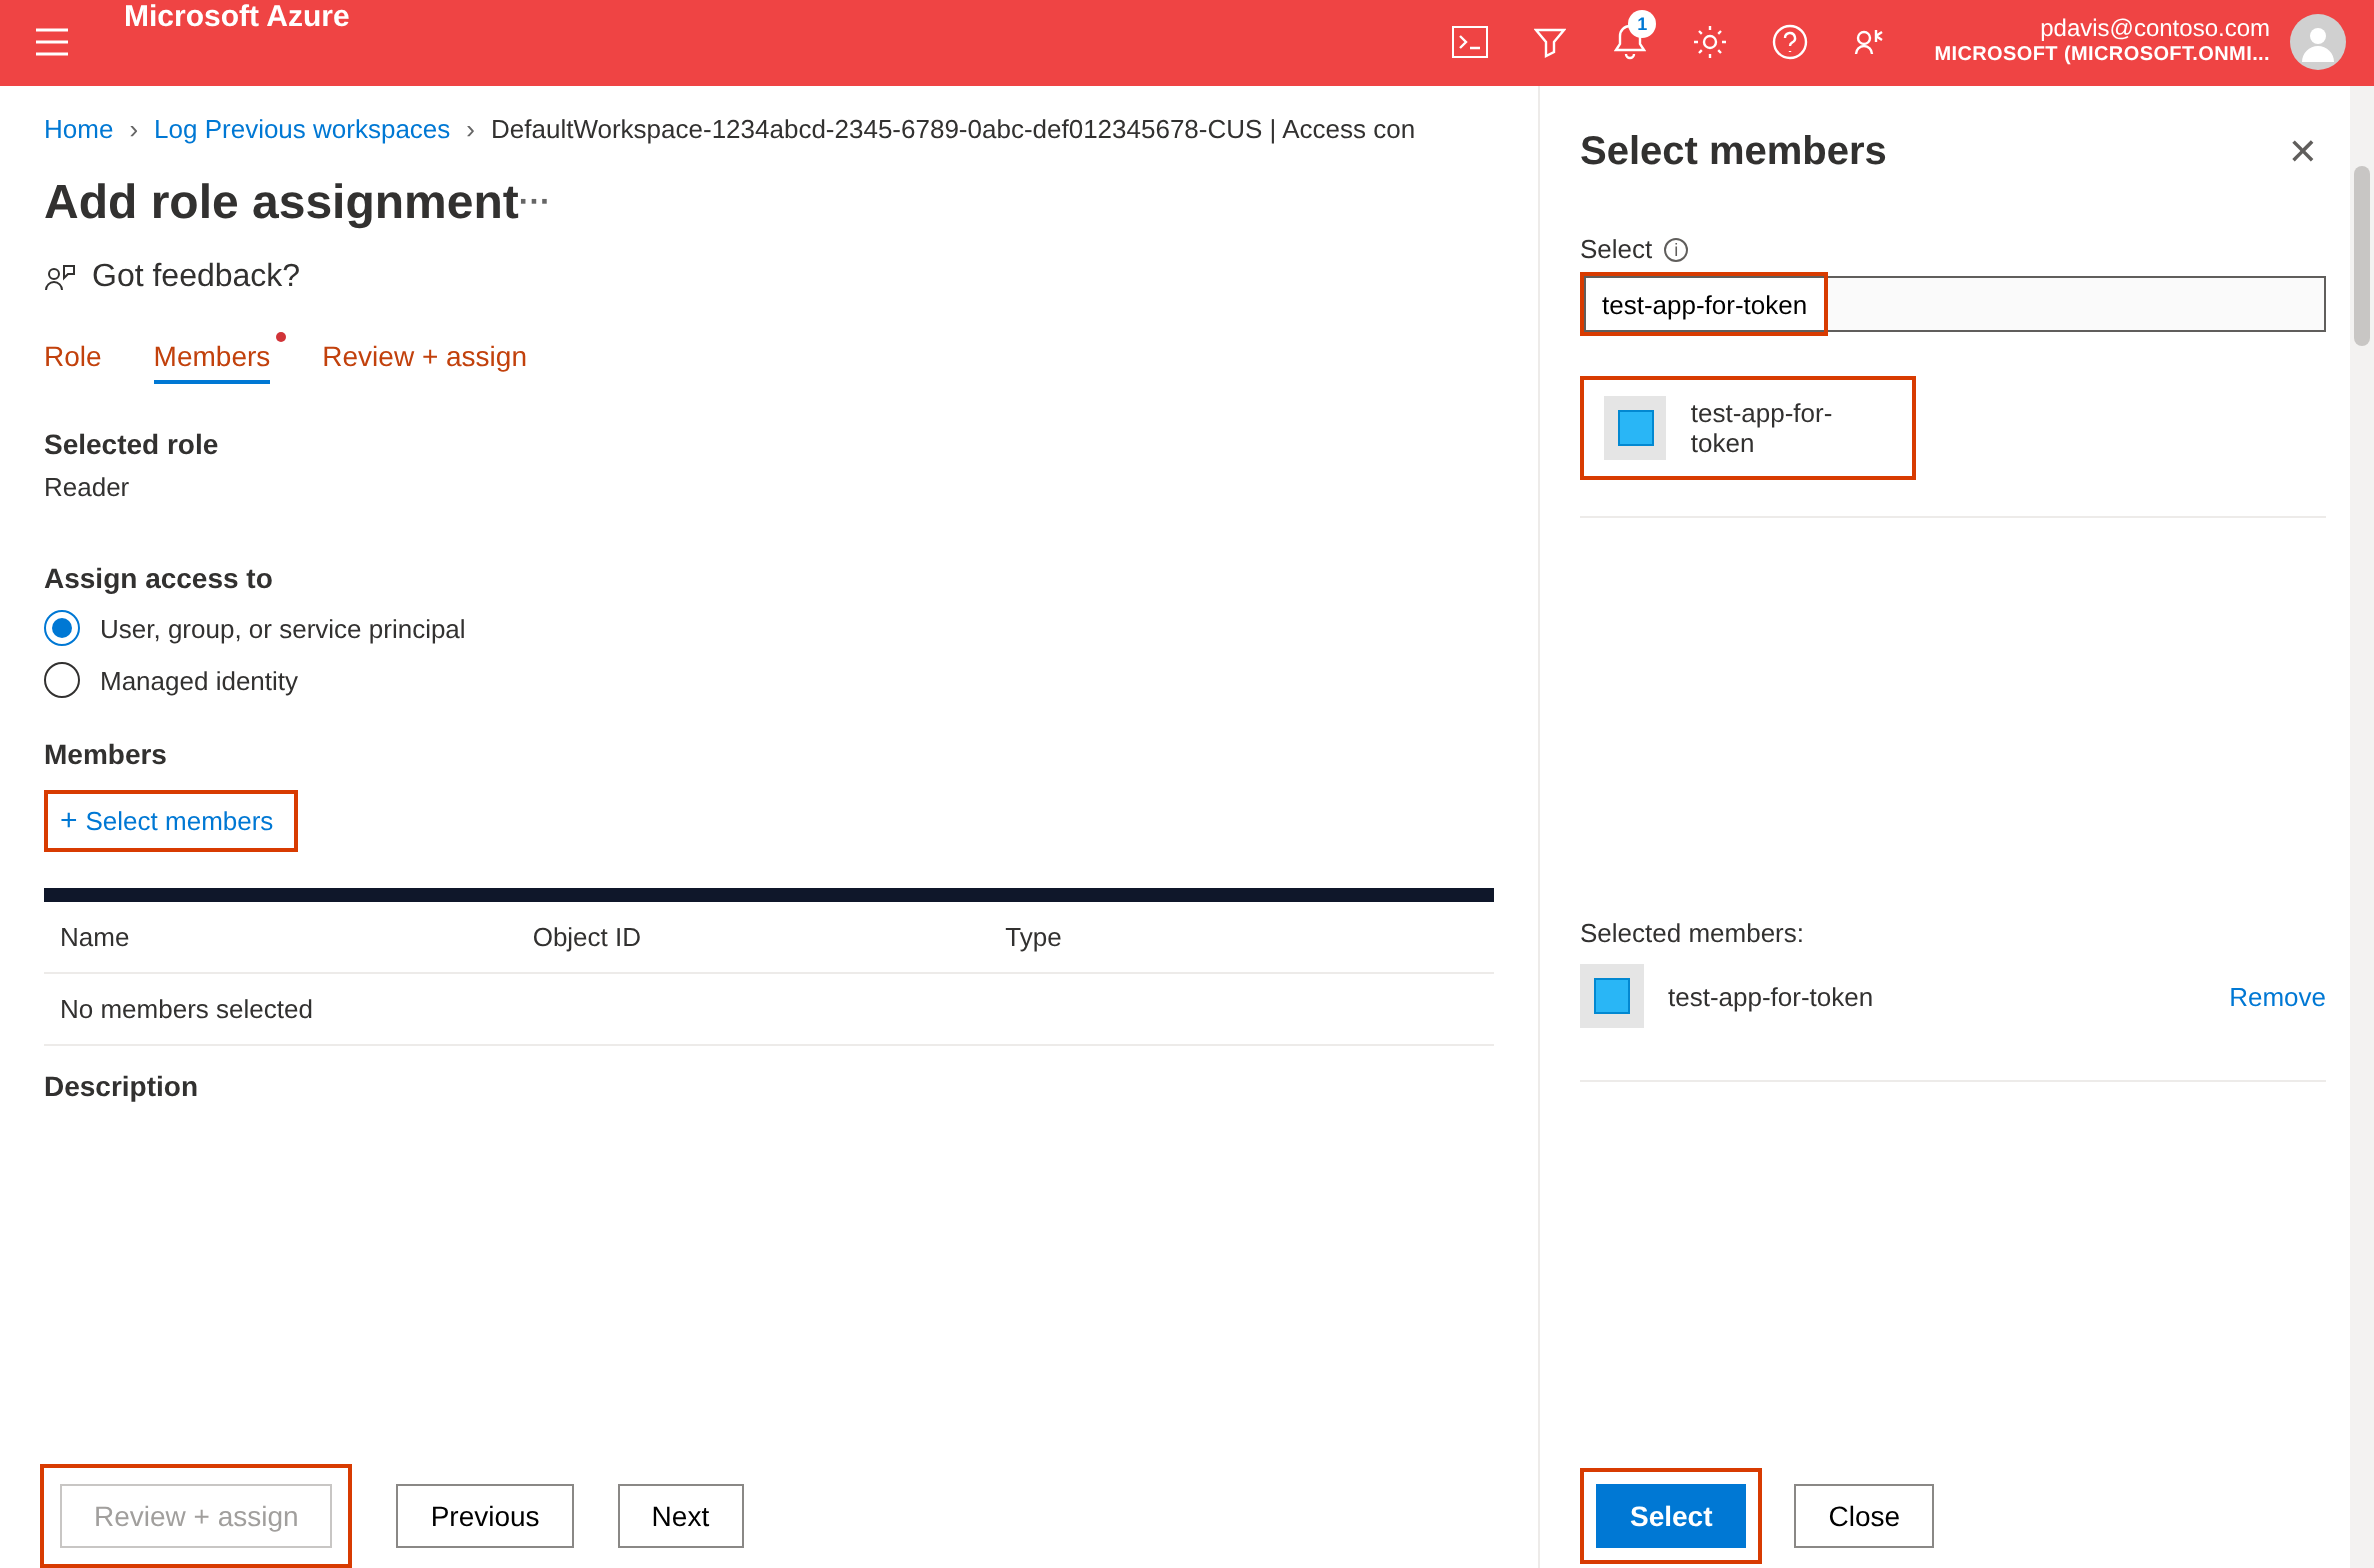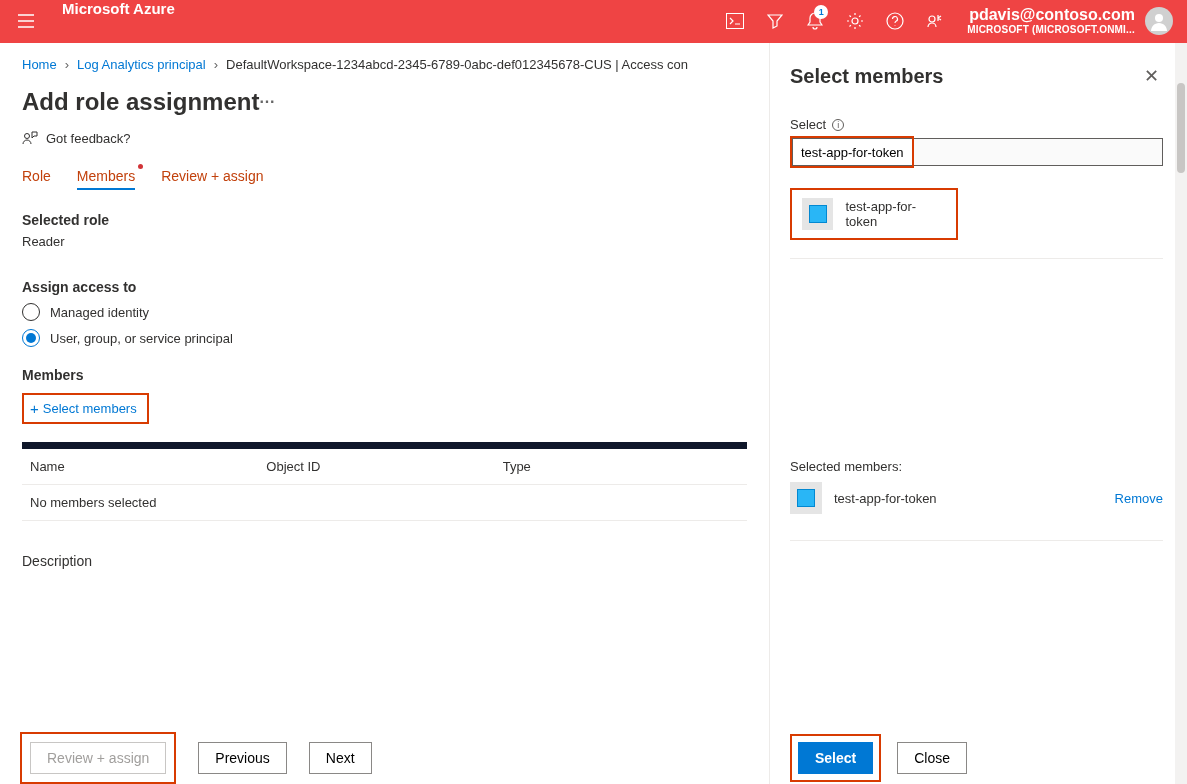--- a/index.html
+++ b/index.html
@@ -47,42 +47,42 @@
   .topbar-icons { margin-left: auto; display: flex; align-items: center; }
   .topbar-icons .ticon {
     width: 40px; height: 41px; display:flex; align-items:center; justify-content:center; cursor:pointer; position:relative;
   }
   .badge {
     position:absolute; top:5px; right:7px; background:#fff; color:#0078d4;
     border-radius:50%; width:14px; height:14px; font-size:9px; font-weight:600;
     display:flex; align-items:center; justify-content:center;
   }
   .userblock { text-align: right; padding: 0 6px 0 12px; line-height:1.2; }
-  .userblock .email { font-size: 16px; font-weight: bold; }
+  .userblock .email { font-size: 12px; }
   .userblock .tenant { font-size: 10px; font-weight: 600; letter-spacing: .2px; }
   .avatar {
     width: 28px; height:28px; border-radius:50%; background:#d0d0d0;
     margin: 0 6px 0 4px; display:flex; align-items:center; justify-content:center;
   }
   
   .workspace { display:flex; height: calc(784px - 41px); }
   .main {
     flex: 1;
     padding: 14px 22px 16px 22px;
     position: relative;
     min-width: 0;
     overflow: hidden;
   }
   .breadcrumb { font-size: 13px; display:flex; align-items:center; gap: 8px; white-space:nowrap; overflow:hidden; }
   .breadcrumb a { color: #0078d4; text-decoration: none; cursor:pointer; }
   .breadcrumb .gt { color: #666; }
   .breadcrumb .cut { color: #323130; }
   .page-title { font-size: 24px; font-weight: 600; margin: 16px 0 6px 0; display:flex; align-items:center; }
   .ellipsis { color:#666; font-size:16px; }
-  .feedback { margin: 14px 0 22px 0; display:flex; align-items:flex-end; gap:8px; font-size:13px; color:#323130; cursor:pointer; }
+  .feedback { margin: 14px 0 22px 0; display:flex; align-items:center; gap:8px; font-size:16px; color:#323130; cursor:pointer; }
   .tabs { display:flex; gap:26px; border-bottom: none; margin-bottom: 22px; }
   .tab { color:#c2410c; font-size:14px; padding-bottom:6px; cursor:pointer; position:relative; }
   .tab.active { font-weight:400; }
   .tab.active .underline {
     position:absolute; left:0; right:0; bottom:0; height:2px; background:#0078d4;
   }
   .tab .reddot { position:absolute; top:-4px; right:-8px; width:5px; height:5px; border-radius:50%; background:#d13438; }
   .section-label { font-weight:600; font-size:14px; margin: 8px 0 6px 0; }
   .plain { font-size:13px; margin-bottom: 30px; }
   .radio-row { display:flex; align-items:center; gap:10px; margin: 8px 0; font-size:13px; cursor:pointer; }
@@ -99,21 +99,21 @@
   .hl-red-wrap { display:inline-block; padding:2px 4px; margin-top:4px; }
   .table { margin-top: 18px; border-top: 7px solid #0f172a; }
   .thead, .trow {
     display:grid;
     grid-template-columns: 1fr 1fr 1fr;
     padding: 10px 8px;
     font-size:13px;
     border-bottom:1px solid #edebe9;
   }
   .thead { color:#323130; font-weight:400; }
-  .description-label { font-weight:400; margin-top:32px; }
+  .description-label { font-weight:700; margin-top:12px; }
   .description-box {
     margin-top:6px; width:100%; height:70px; border:1px solid #8a8886; padding:6px; font-size:13px; color:#666;
   }
   .footer-bar {
     position:absolute; left:0; right:0; bottom:0; height:56px;
     display:flex; align-items:center; gap:22px; padding:0 20px;
   }
   .btn {
     height:32px; padding: 0 16px; font-size:14px; border:1px solid #8a8886; background:#fff; cursor:pointer;
     display:inline-flex; align-items:center;
@@ -217,21 +217,21 @@
     </div>
   </div>
 </div>
 
 <div class="workspace">
 
   <div class="main">
     <div class="breadcrumb">
       <a>Home</a>
       <span class="gt">›</span>
-      <a>Log Analytics principal</a>
+      <a>Log Previous workspaces</a>
       <span class="gt">›</span>
       <span class="cut">DefaultWorkspace-1234abcd-2345-6789-0abc-def012345678-CUS   | Access con</span>
     </div>
 
     <div class="page-title">
       <span>Add role assignment</span>
       <span class="ellipsis">···</span>
     </div>
 
     <div class="feedback">
@@ -251,28 +251,28 @@
         <div class="underline"></div>
       </div>
       <div class="tab">Review + assign</div>
     </div>
 
     <div class="section-label">Selected role</div>
     <div class="plain">Reader</div>
 
     <div class="section-label">Assign access to</div>
     <div class="radio-row">
-      <div class="radio"></div>
-      <span>Managed identity</span>
-    </div>
-    <div class="radio-row">
       <div class="radio selected">
           <div class="dot"></div>
         </div>
       <span>User, group, or service principal</span>
+    </div>
+    <div class="radio-row">
+      <div class="radio"></div>
+      <span>Managed identity</span>
     </div>
 
     <div class="section-label" style="margin-top:20px">Members</div>
     <div class="hl-red-wrap hl-red">
       <span class="select-members-link">
         <span style="font-size:15px;line-height:1">+</span>
         <span>Select members</span>
       </span>
     </div>
 

